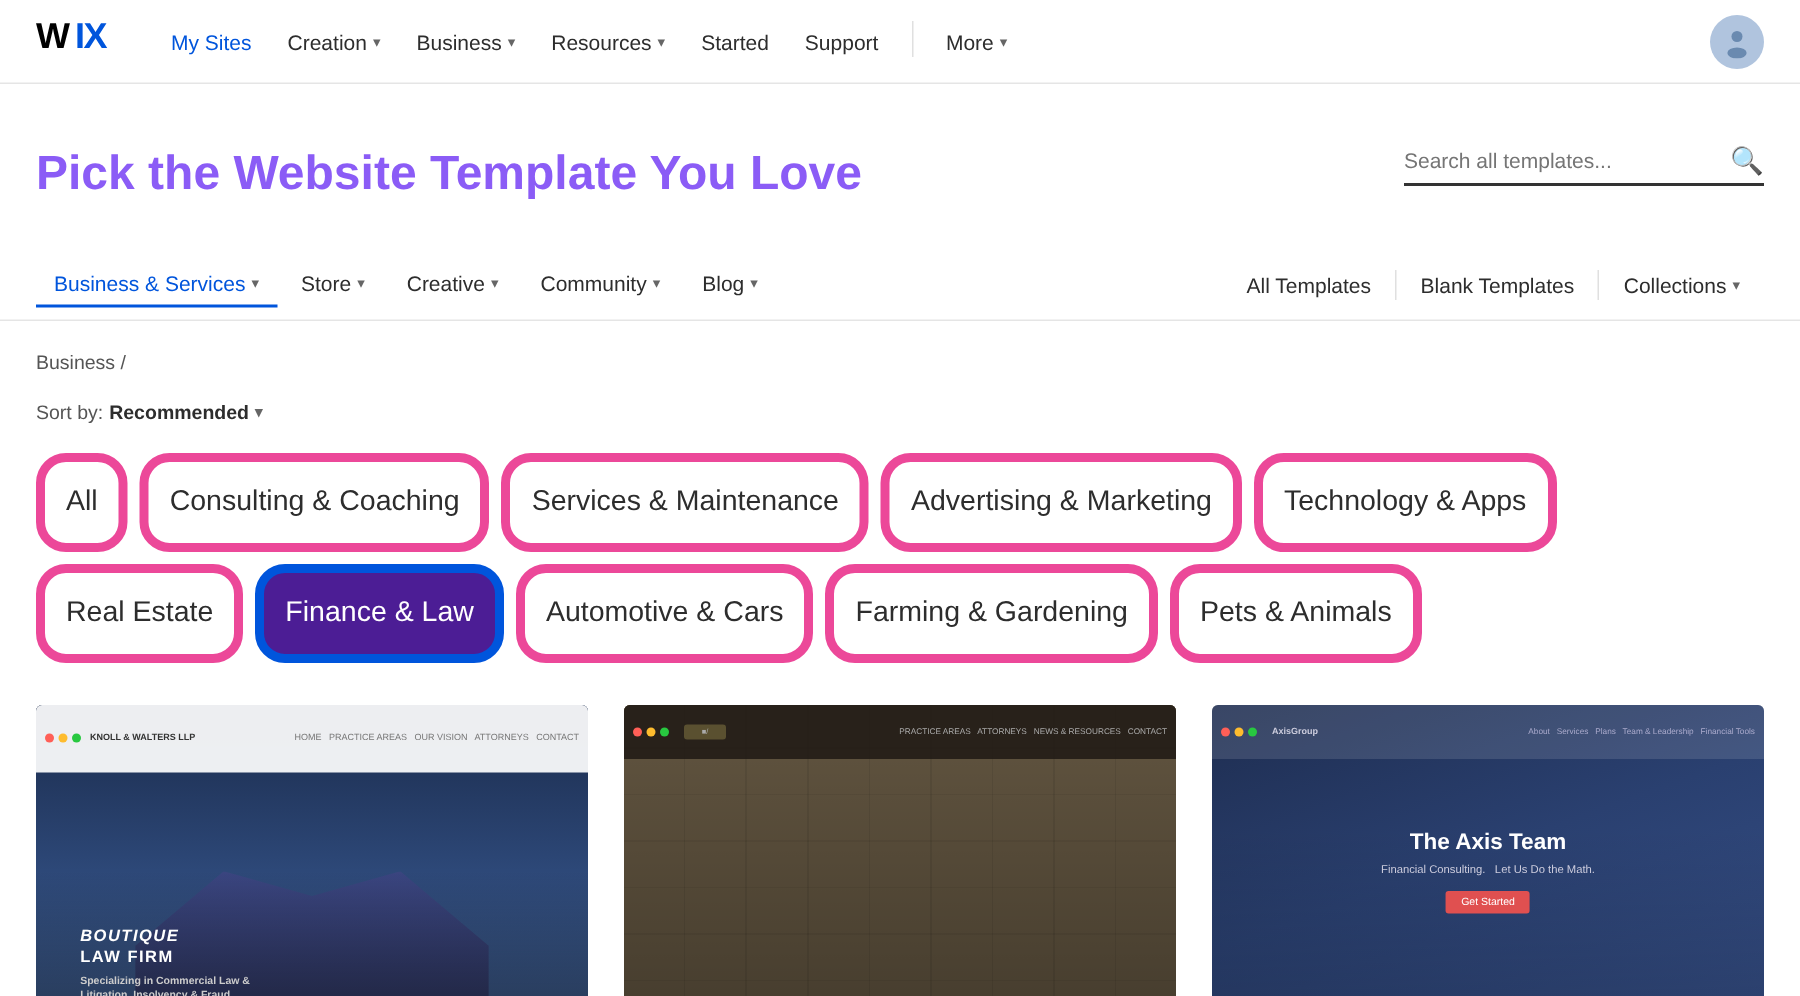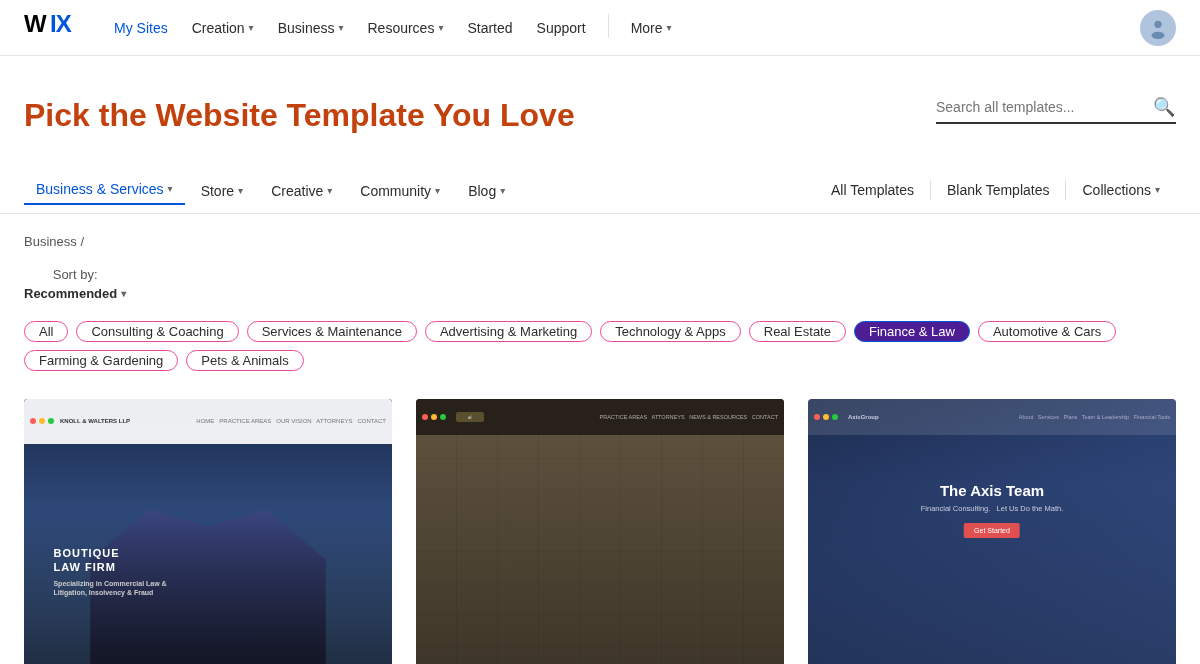--- a/index.html
+++ b/index.html
@@ -23,61 +23,61 @@
     .nav-right { display: flex; align-items: center; gap: 16px; margin-left: auto; }
     .avatar {
       width: 36px; height: 36px; border-radius: 50%; background: #b0c4de;
       display: flex; align-items: center; justify-content: center; cursor: pointer;
     }
     .avatar svg { width: 22px; height: 22px; fill: #fff; }
 
     
     .hero { padding: 40px 24px 32px; background: #fff; }
     .hero-inner { display: flex; align-items: flex-start; justify-content: space-between; }
-    .hero-title { font-size: 32px; font-weight: 700; color: #c2410c; max-width: 560px; line-height: 1.2; }
+    .hero-title { font-size: 32px; font-weight: 700; color: #8b5cf6; max-width: 560px; line-height: 1.2; }
     .search-container { display: flex; align-items: center; border-bottom: 2px solid #333; padding-bottom: 4px; width: 240px; }
     .search-input {
       border: none; outline: none; font-size: 14px; color: #555; width: 100%;
       background: transparent;
     }
     .search-icon { color: #333; font-size: 18px; cursor: pointer; margin-left: 8px; }
 
     
     .cat-nav {
       display: flex; align-items: center; border-bottom: 1px solid #e5e5e5;
       padding: 0 24px; background: #fff; height: 48px;
     }
-    .cat-nav-left { display: flex; align-items: flex-end; gap: 4px; flex: 1; }
+    .cat-nav-left { display: flex; align-items: flex-start; gap: 4px; flex: 1; }
     .cat-nav-item {
       padding: 6px 12px; font-size: 14px; color: #2d2d2d; cursor: pointer;
       display: flex; align-items: center; gap: 4px; white-space: nowrap;
       border-radius: 4px;
     }
     .cat-nav-item.active { color: #0055dc; border-bottom: 2px solid #0055dc; border-radius: 0; }
     .cat-nav-right { display: flex; align-items: center; gap: 0; }
     .cat-nav-right-item {
       padding: 6px 16px; font-size: 14px; color: #2d2d2d; cursor: pointer;
       display: flex; align-items: center; gap: 4px; white-space: nowrap;
     }
     .cat-nav-sep { width: 1px; height: 20px; background: #e0e0e0; }
 
     
     .content-header { padding: 20px 24px 12px; }
     .breadcrumb { font-size: 13px; color: #555; margin-bottom: 18px; }
     .breadcrumb a { color: #555; text-decoration: none; }
     .page-heading { display: flex; align-items: center; justify-content: space-between; }
     .page-title { font-size: 22px; font-weight: 700; color: #111; }
-    .sort-label { font-size: 13px; color: #555; display: flex; align-items: center; gap: 4px; flex-direction: column; }
+    .sort-label { font-size: 13px; color: #555; display: flex; gap: 4px; }
     .sort-value { font-weight: 700; color: #2d2d2d; cursor: pointer; display: flex; align-items: center; gap: 4px; }
 
     
     .filter-tags { padding: 8px 24px 12px; display: flex; flex-wrap: wrap; gap: 8px; }
     .filter-tag {
-      padding: 2px 14px; border: 1px solid #ec4899; border-radius: 20px;
-      font-size: 13px; color: #2d2d2d; cursor: pointer; background: #fff;
+      padding: 16px 14px; border: 6px solid #ec4899; border-radius: 20px;
+      font-size: 19px; color: #2d2d2d; cursor: pointer; background: #fff;
       white-space: nowrap;
     }
     .filter-tag.active {
       background: #4c1d95; color: #fff; border-color: #0055dc;
     }
 
     
     .templates-grid {
       display: grid; grid-template-columns: repeat(3, 1fr);
       gap: 24px; padding: 16px 24px 32px;
@@ -256,21 +256,21 @@
         <div class="thumb-1-bar">
           <div class="thumb-1-bar-dots">
             <div class="thumb-1-bar-dot" style="background:#ff5f57;"></div>
             <div class="thumb-1-bar-dot" style="background:#febc2e;"></div>
             <div class="thumb-1-bar-dot" style="background:#28c840;"></div>
           </div>
           <span style="font-size:6px;color:#333;font-weight:600;">KNOLL &amp; WALTERS LLP</span>
           <span style="margin-left:auto;font-size:6px;color:#777;">HOME &nbsp; PRACTICE AREAS &nbsp; OUR VISION &nbsp; ATTORNEYS &nbsp; CONTACT</span>
         </div>
         <div class="thumb-1-text">
-          <div style="font-size:11px;font-weight:900;color:#fff;letter-spacing:1px;">BOUTIQUE</div>
+          <div style="font-size:11px;font-weight:900;color:#fff;letter-spacing:1px;font-style:italic;">BOUTIQUE</div>
           <div style="font-size:11px;font-weight:900;color:#fff;letter-spacing:1px;">LAW FIRM</div>
           <div style="font-size:7px;color:#ccc;margin-top:4px;line-height:1.4;">Specializing in Commercial Law &amp;<br>Litigation, Insolvency &amp; Fraud</div>
         </div>
       </div>
     </div>
 
   </div>
     <div class="template-card">
     <div class="template-thumb">
 

